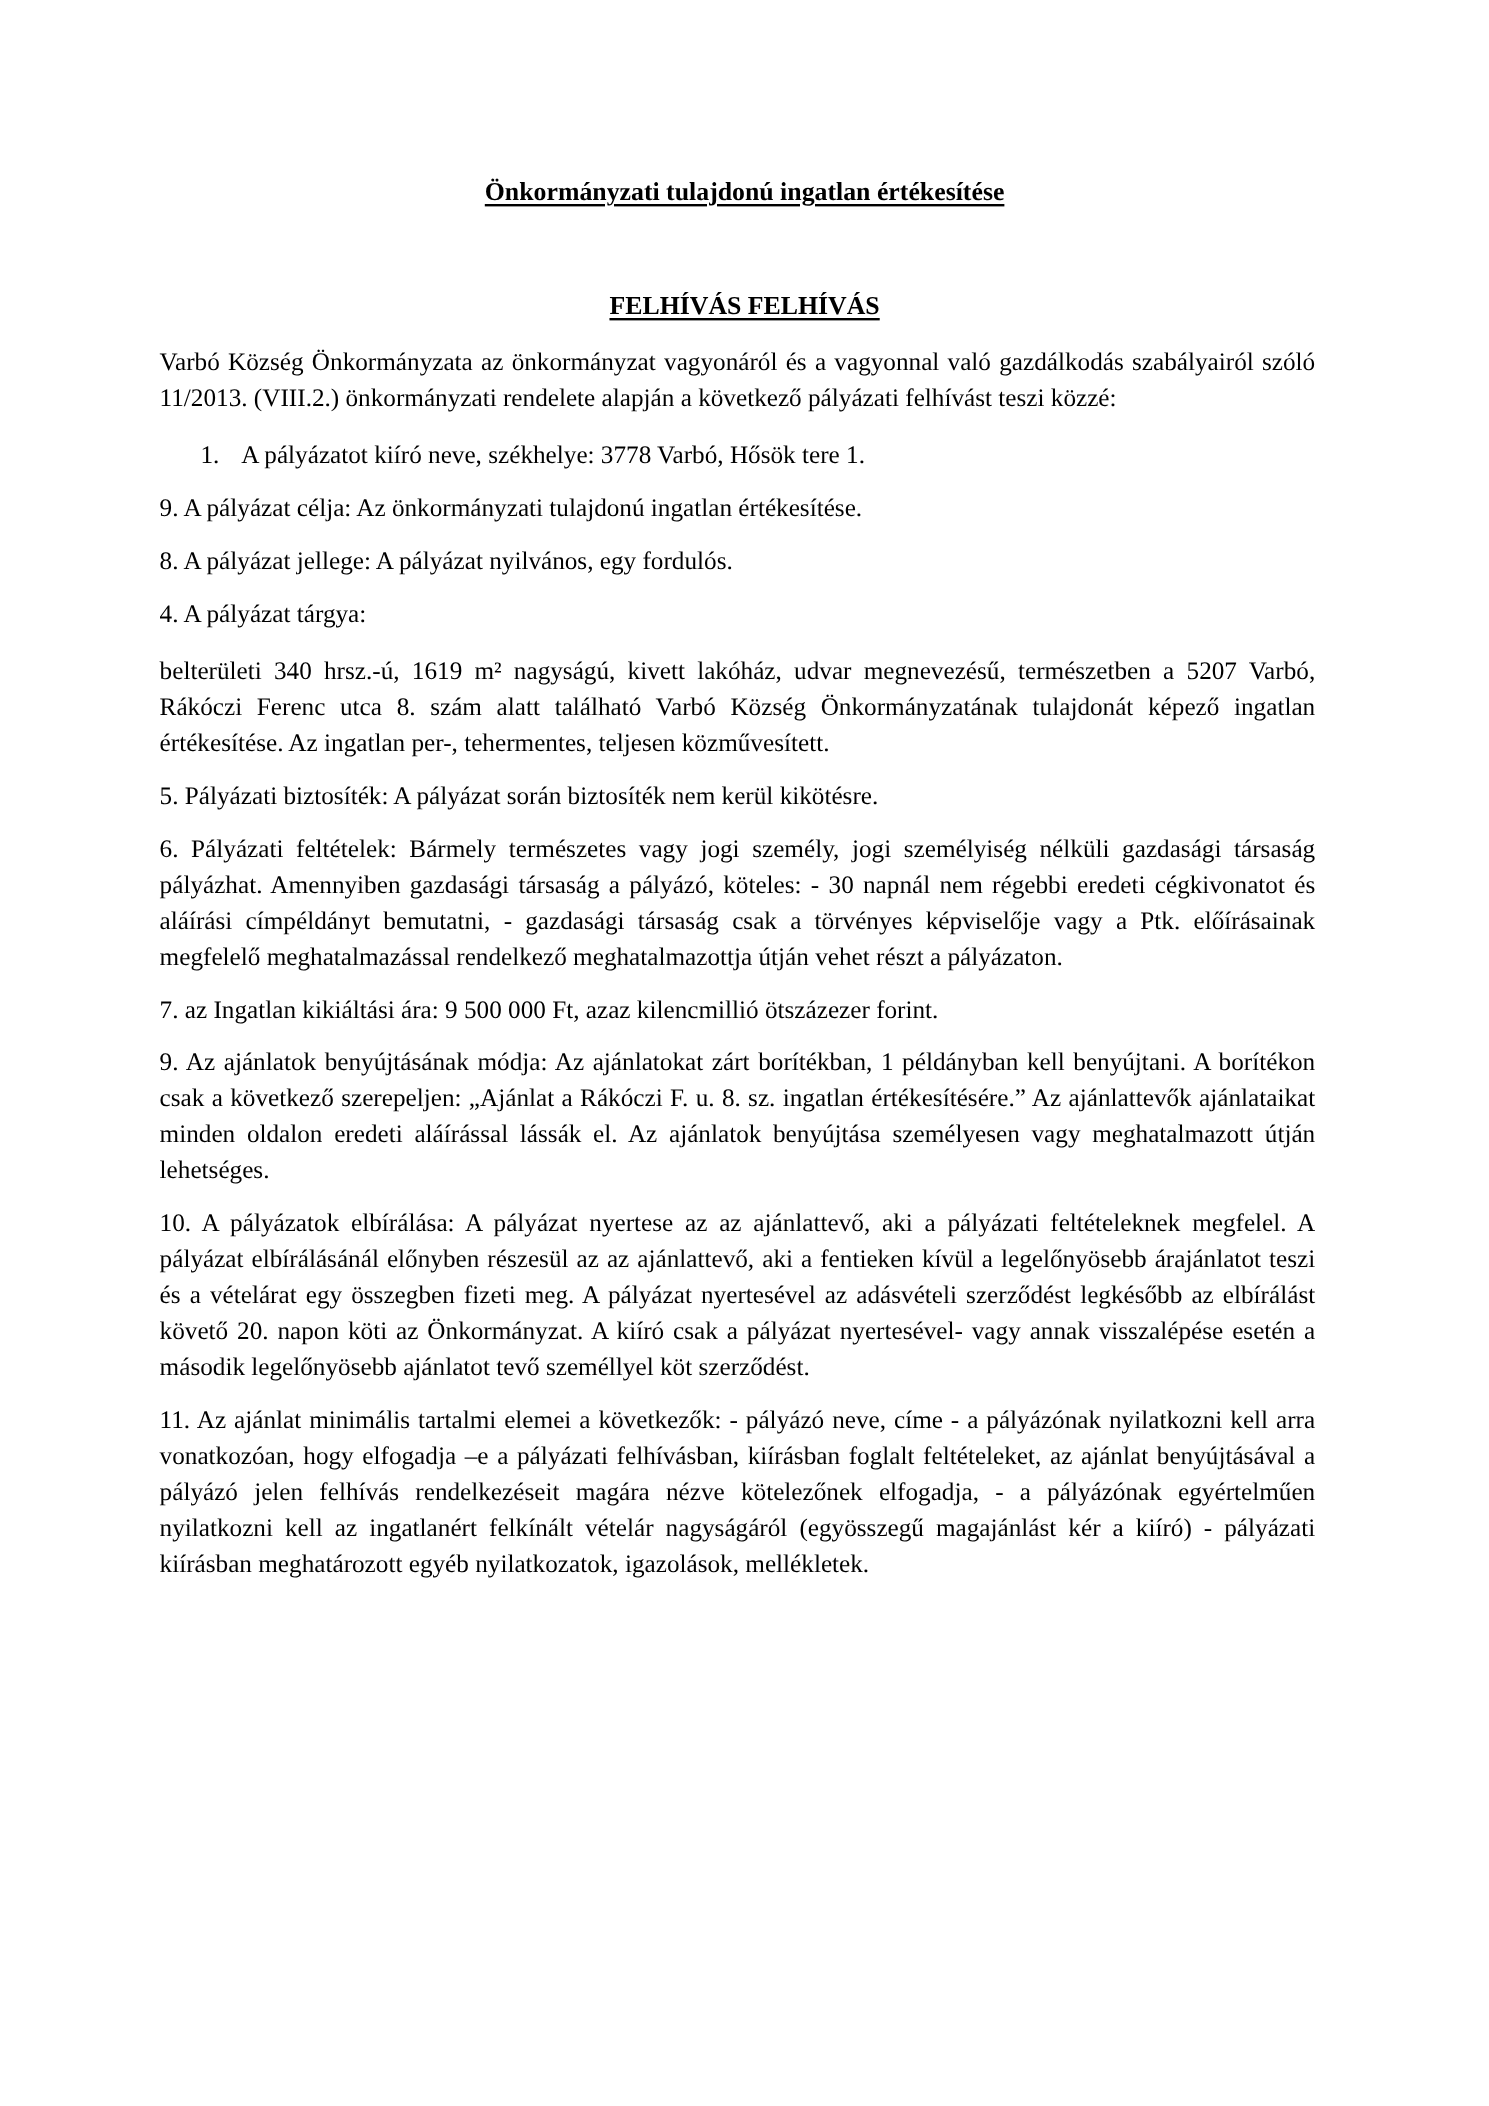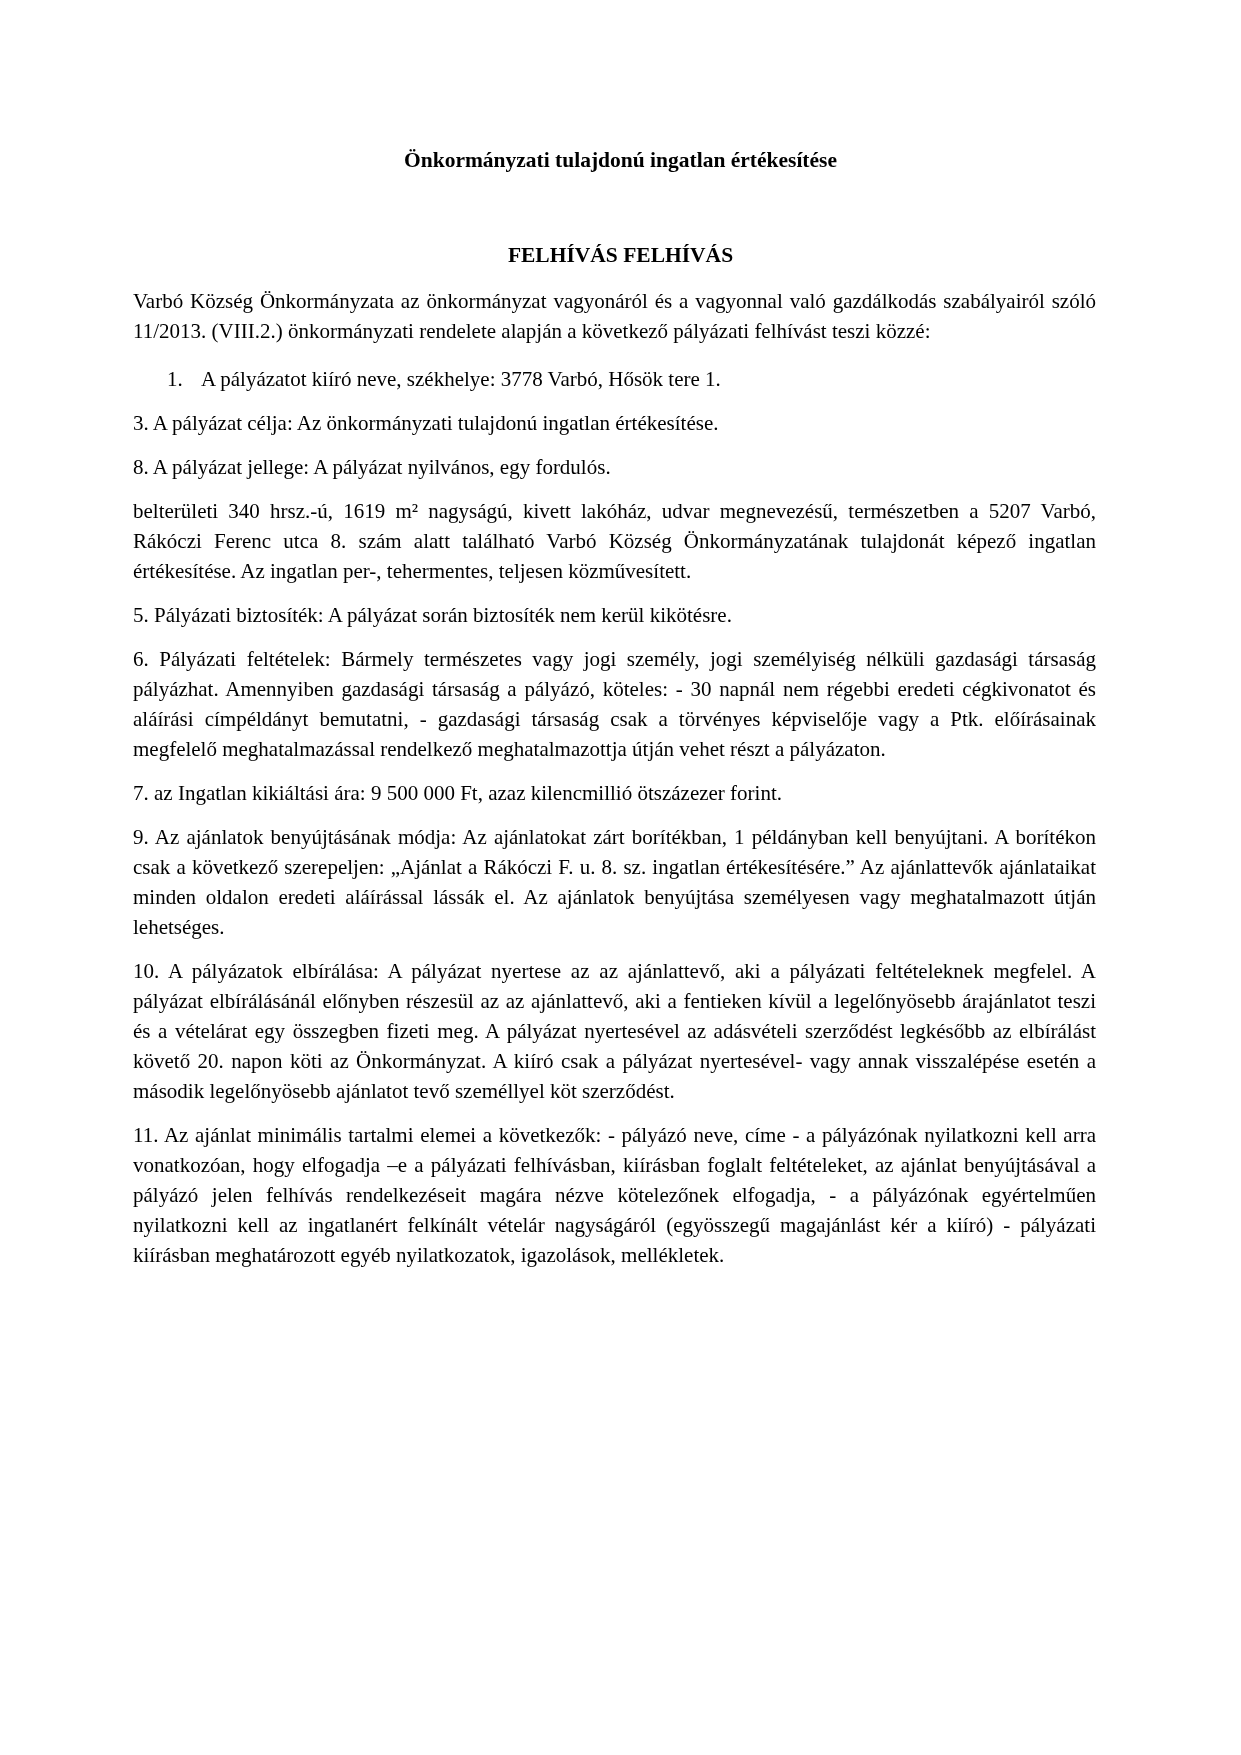--- a/index.html
+++ b/index.html
@@ -20,20 +20,21 @@
       left: 133px;
       top: 0;
       width: 975px;
     }
     .title {
       position: absolute;
       left: 0;
       width: 975px;
       text-align: center;
       font-weight: bold;
+      text-decoration: underline;
       text-decoration-thickness: 2px;
       text-underline-offset: 3px;
       font-size: 21.5px;
       line-height: 28px;
       margin: 0;
     }
     .title-1 { top: 146px; }
     .title-2 { top: 241px; }
     .body {
       position: absolute;
@@ -66,22 +67,23 @@
   <h2 class="title title-2">FELHÍVÁS FELHÍVÁS</h2>
 
   <div class="body">
     <p class="para" style="margin-bottom:18px;">Varbó Község Önkormányzata az önkormányzat vagyonáról és a vagyonnal való gazdálkodás szabályairól szóló 11/2013. (VIII.2.) önkormányzati rendelete alapján a következő pályázati felhívást teszi közzé:</p>
 
     <div class="numlist">
       <span class="num">1.</span>
       <span>A pályázatot kiíró neve, székhelye: 3778 Varbó, Hősök tere 1.</span>
     </div>
 
-    <p class="para">3. A pályázat célja: Az önkormányzati tulajdonú ingatlan értékesítése.</p>
+    <p class="para">9. A pályázat célja: Az önkormányzati tulajdonú ingatlan értékesítése.</p>
     <p class="para">8. A pályázat jellege: A pályázat nyilvános, egy fordulós.</p>
+    <p class="para" style="margin-bottom:18px;">4. A pályázat tárgya:</p>
     <p class="para">belterületi 340 hrsz.-ú, 1619 m² nagyságú, kivett lakóház, udvar megnevezésű, természetben a 5207 Varbó, Rákóczi Ferenc utca 8. szám alatt található Varbó Község Önkormányzatának tulajdonát képező ingatlan értékesítése. Az ingatlan per-, tehermentes, teljesen közművesített.</p>
     <p class="para">5. Pályázati biztosíték: A pályázat során biztosíték nem kerül kikötésre.</p>
     <p class="para">6. Pályázati feltételek: Bármely természetes vagy jogi személy, jogi személyiség nélküli gazdasági társaság pályázhat. Amennyiben gazdasági társaság a pályázó, köteles: - 30 napnál nem régebbi eredeti cégkivonatot és aláírási címpéldányt bemutatni, - gazdasági társaság csak a törvényes képviselője vagy a Ptk. előírásainak megfelelő meghatalmazással rendelkező meghatalmazottja útján vehet részt a pályázaton.</p>
     <p class="para">7. az Ingatlan kikiáltási ára: 9 500 000 Ft, azaz kilencmillió ötszázezer forint.</p>
     <p class="para">9. Az ajánlatok benyújtásának módja: Az ajánlatokat zárt borítékban, 1 példányban kell benyújtani. A borítékon csak a következő szerepeljen: „Ajánlat a Rákóczi F. u. 8. sz. ingatlan értékesítésére.” Az ajánlattevők ajánlataikat minden oldalon eredeti aláírással lássák el. Az ajánlatok benyújtása személyesen vagy meghatalmazott útján lehetséges.</p>
     <p class="para">10. A pályázatok elbírálása: A pályázat nyertese az az ajánlattevő, aki a pályázati feltételeknek megfelel. A pályázat elbírálásánál előnyben részesül az az ajánlattevő, aki a fentieken kívül a legelőnyösebb árajánlatot teszi és a vételárat egy összegben fizeti meg. A pályázat nyertesével az adásvételi szerződést legkésőbb az elbírálást követő 20. napon köti az Önkormányzat. A kiíró csak a pályázat nyertesével- vagy annak visszalépése esetén a második legelőnyösebb ajánlatot tevő személlyel köt szerződést.</p>
     <p class="para">11. Az ajánlat minimális tartalmi elemei a következők: - pályázó neve, címe - a pályázónak nyilatkozni kell arra vonatkozóan, hogy elfogadja –e a pályázati felhívásban, kiírásban foglalt feltételeket, az ajánlat benyújtásával a pályázó jelen felhívás rendelkezéseit magára nézve kötelezőnek elfogadja, - a pályázónak egyértelműen nyilatkozni kell az ingatlanért felkínált vételár nagyságáról (egyösszegű magajánlást kér a kiíró) - pályázati kiírásban meghatározott egyéb nyilatkozatok, igazolások, mellékletek.</p>
   </div>
 </div>
 

